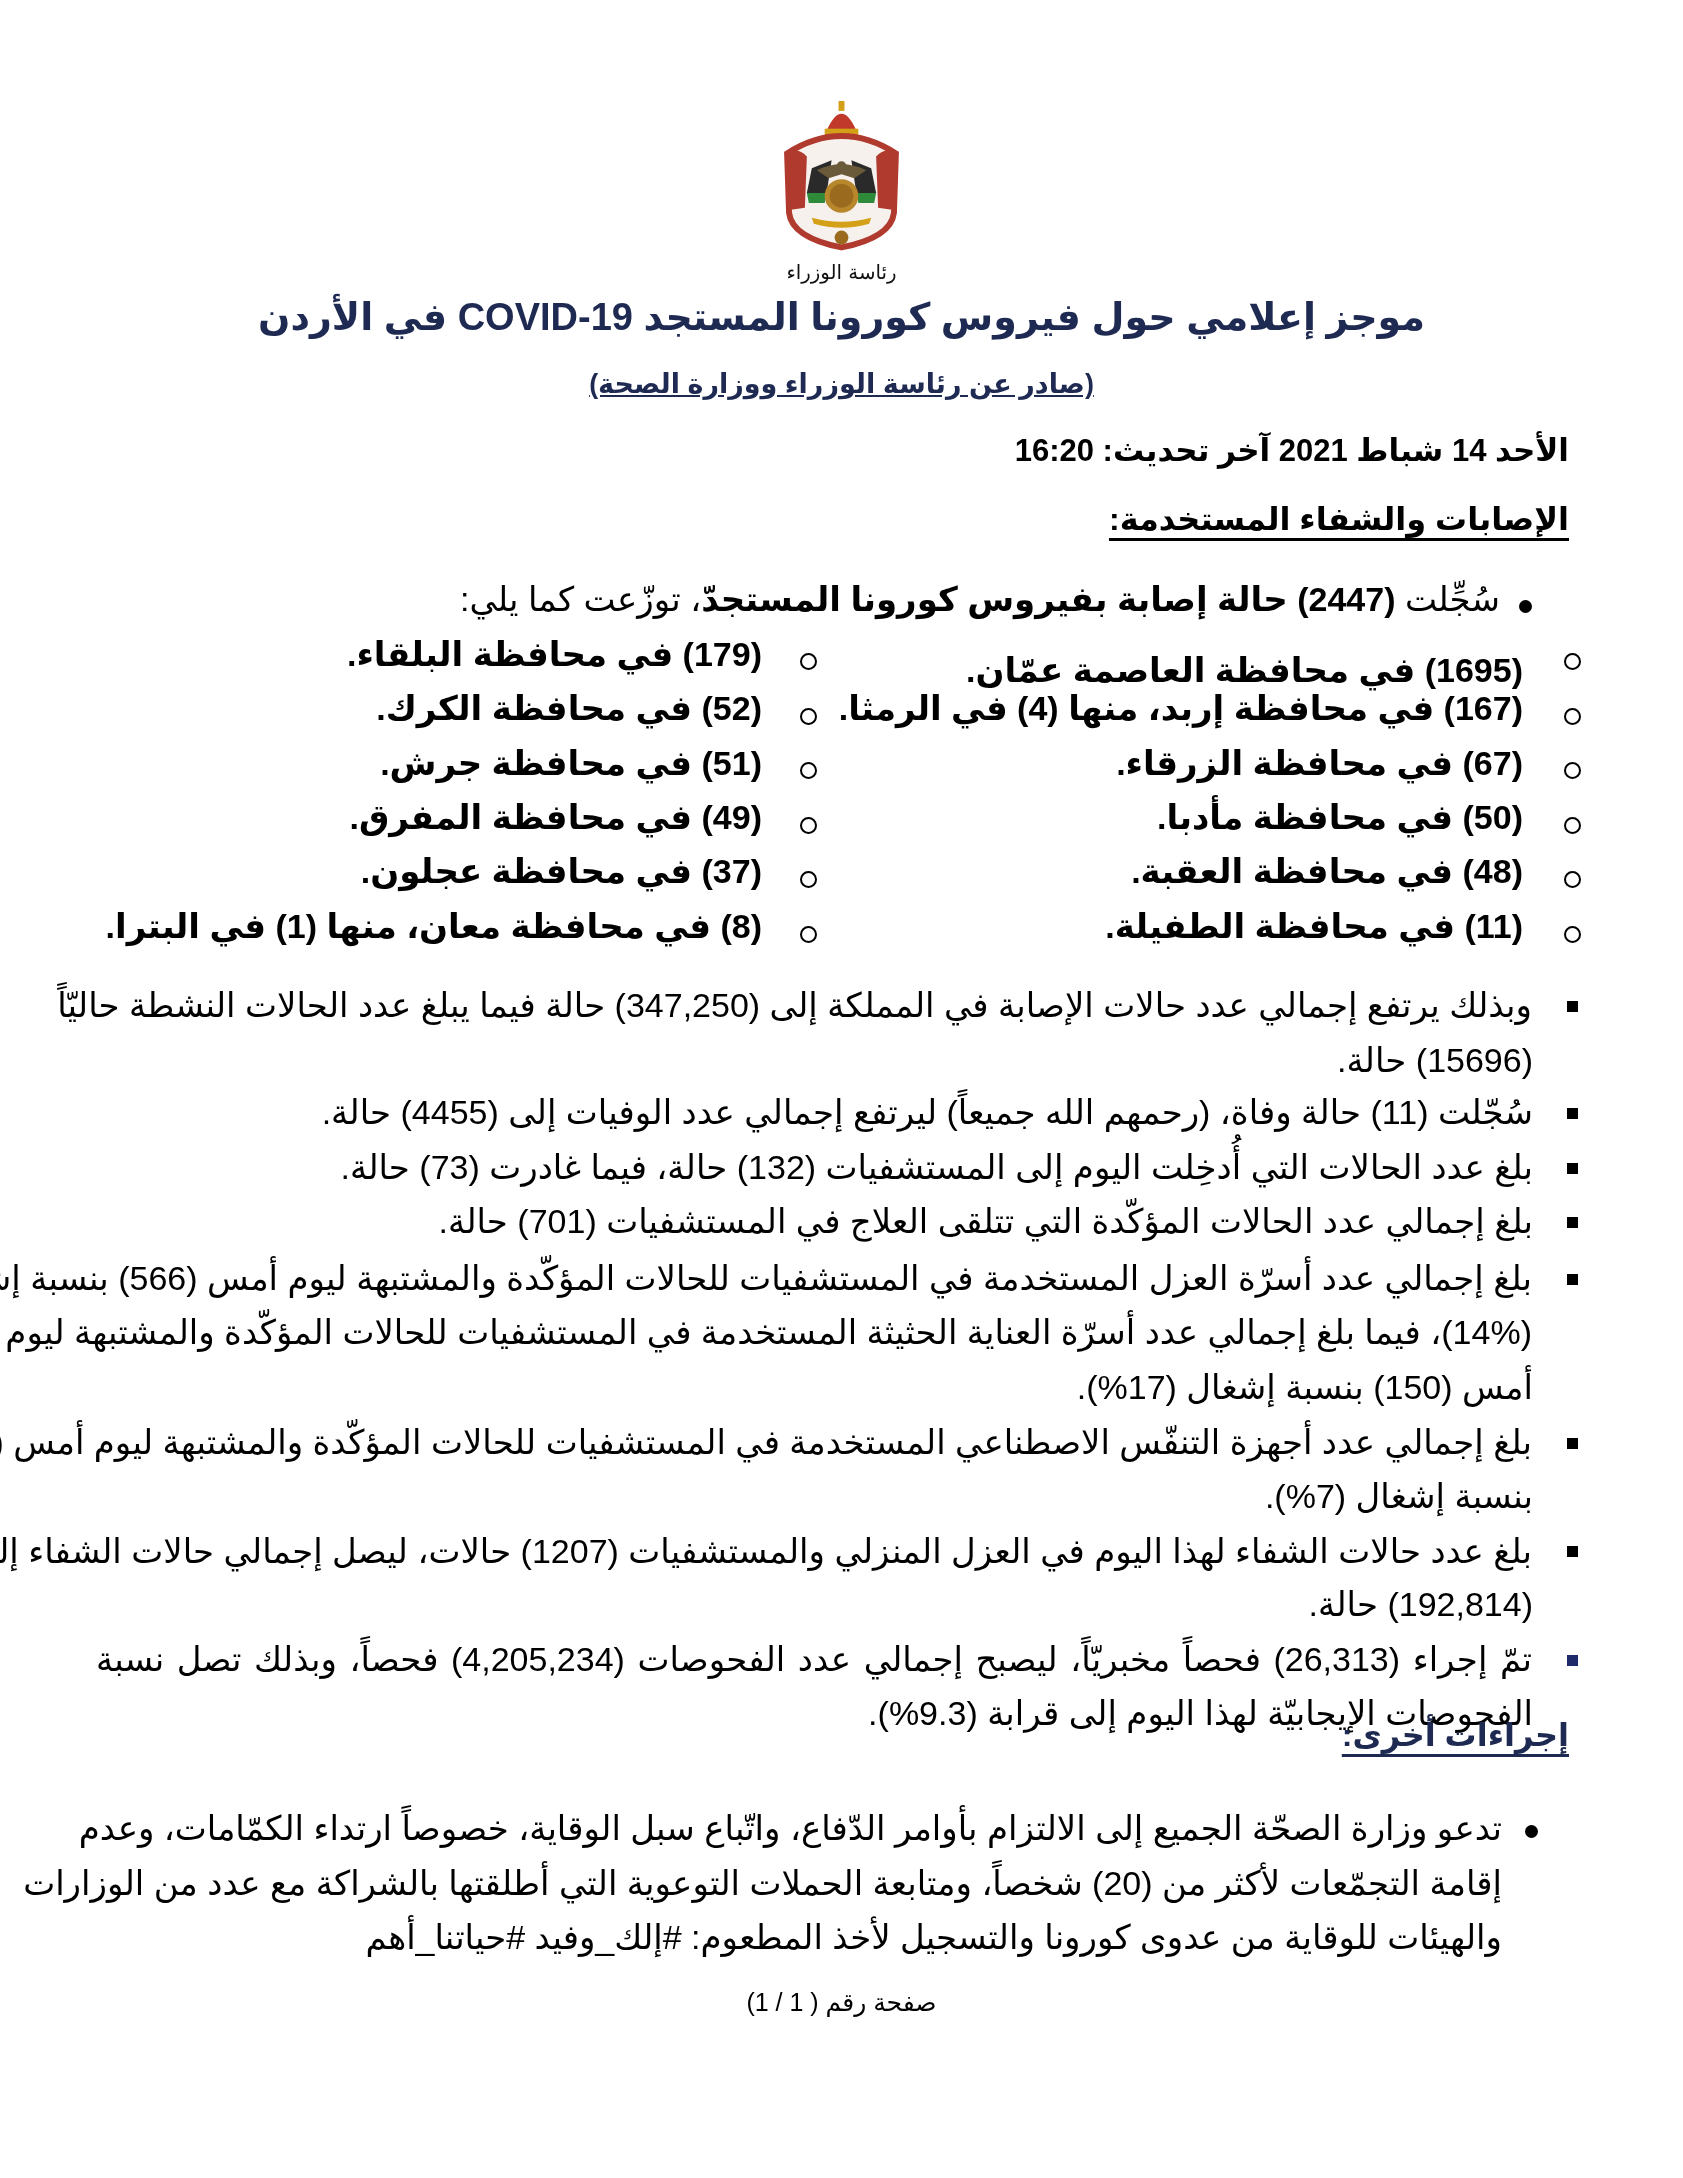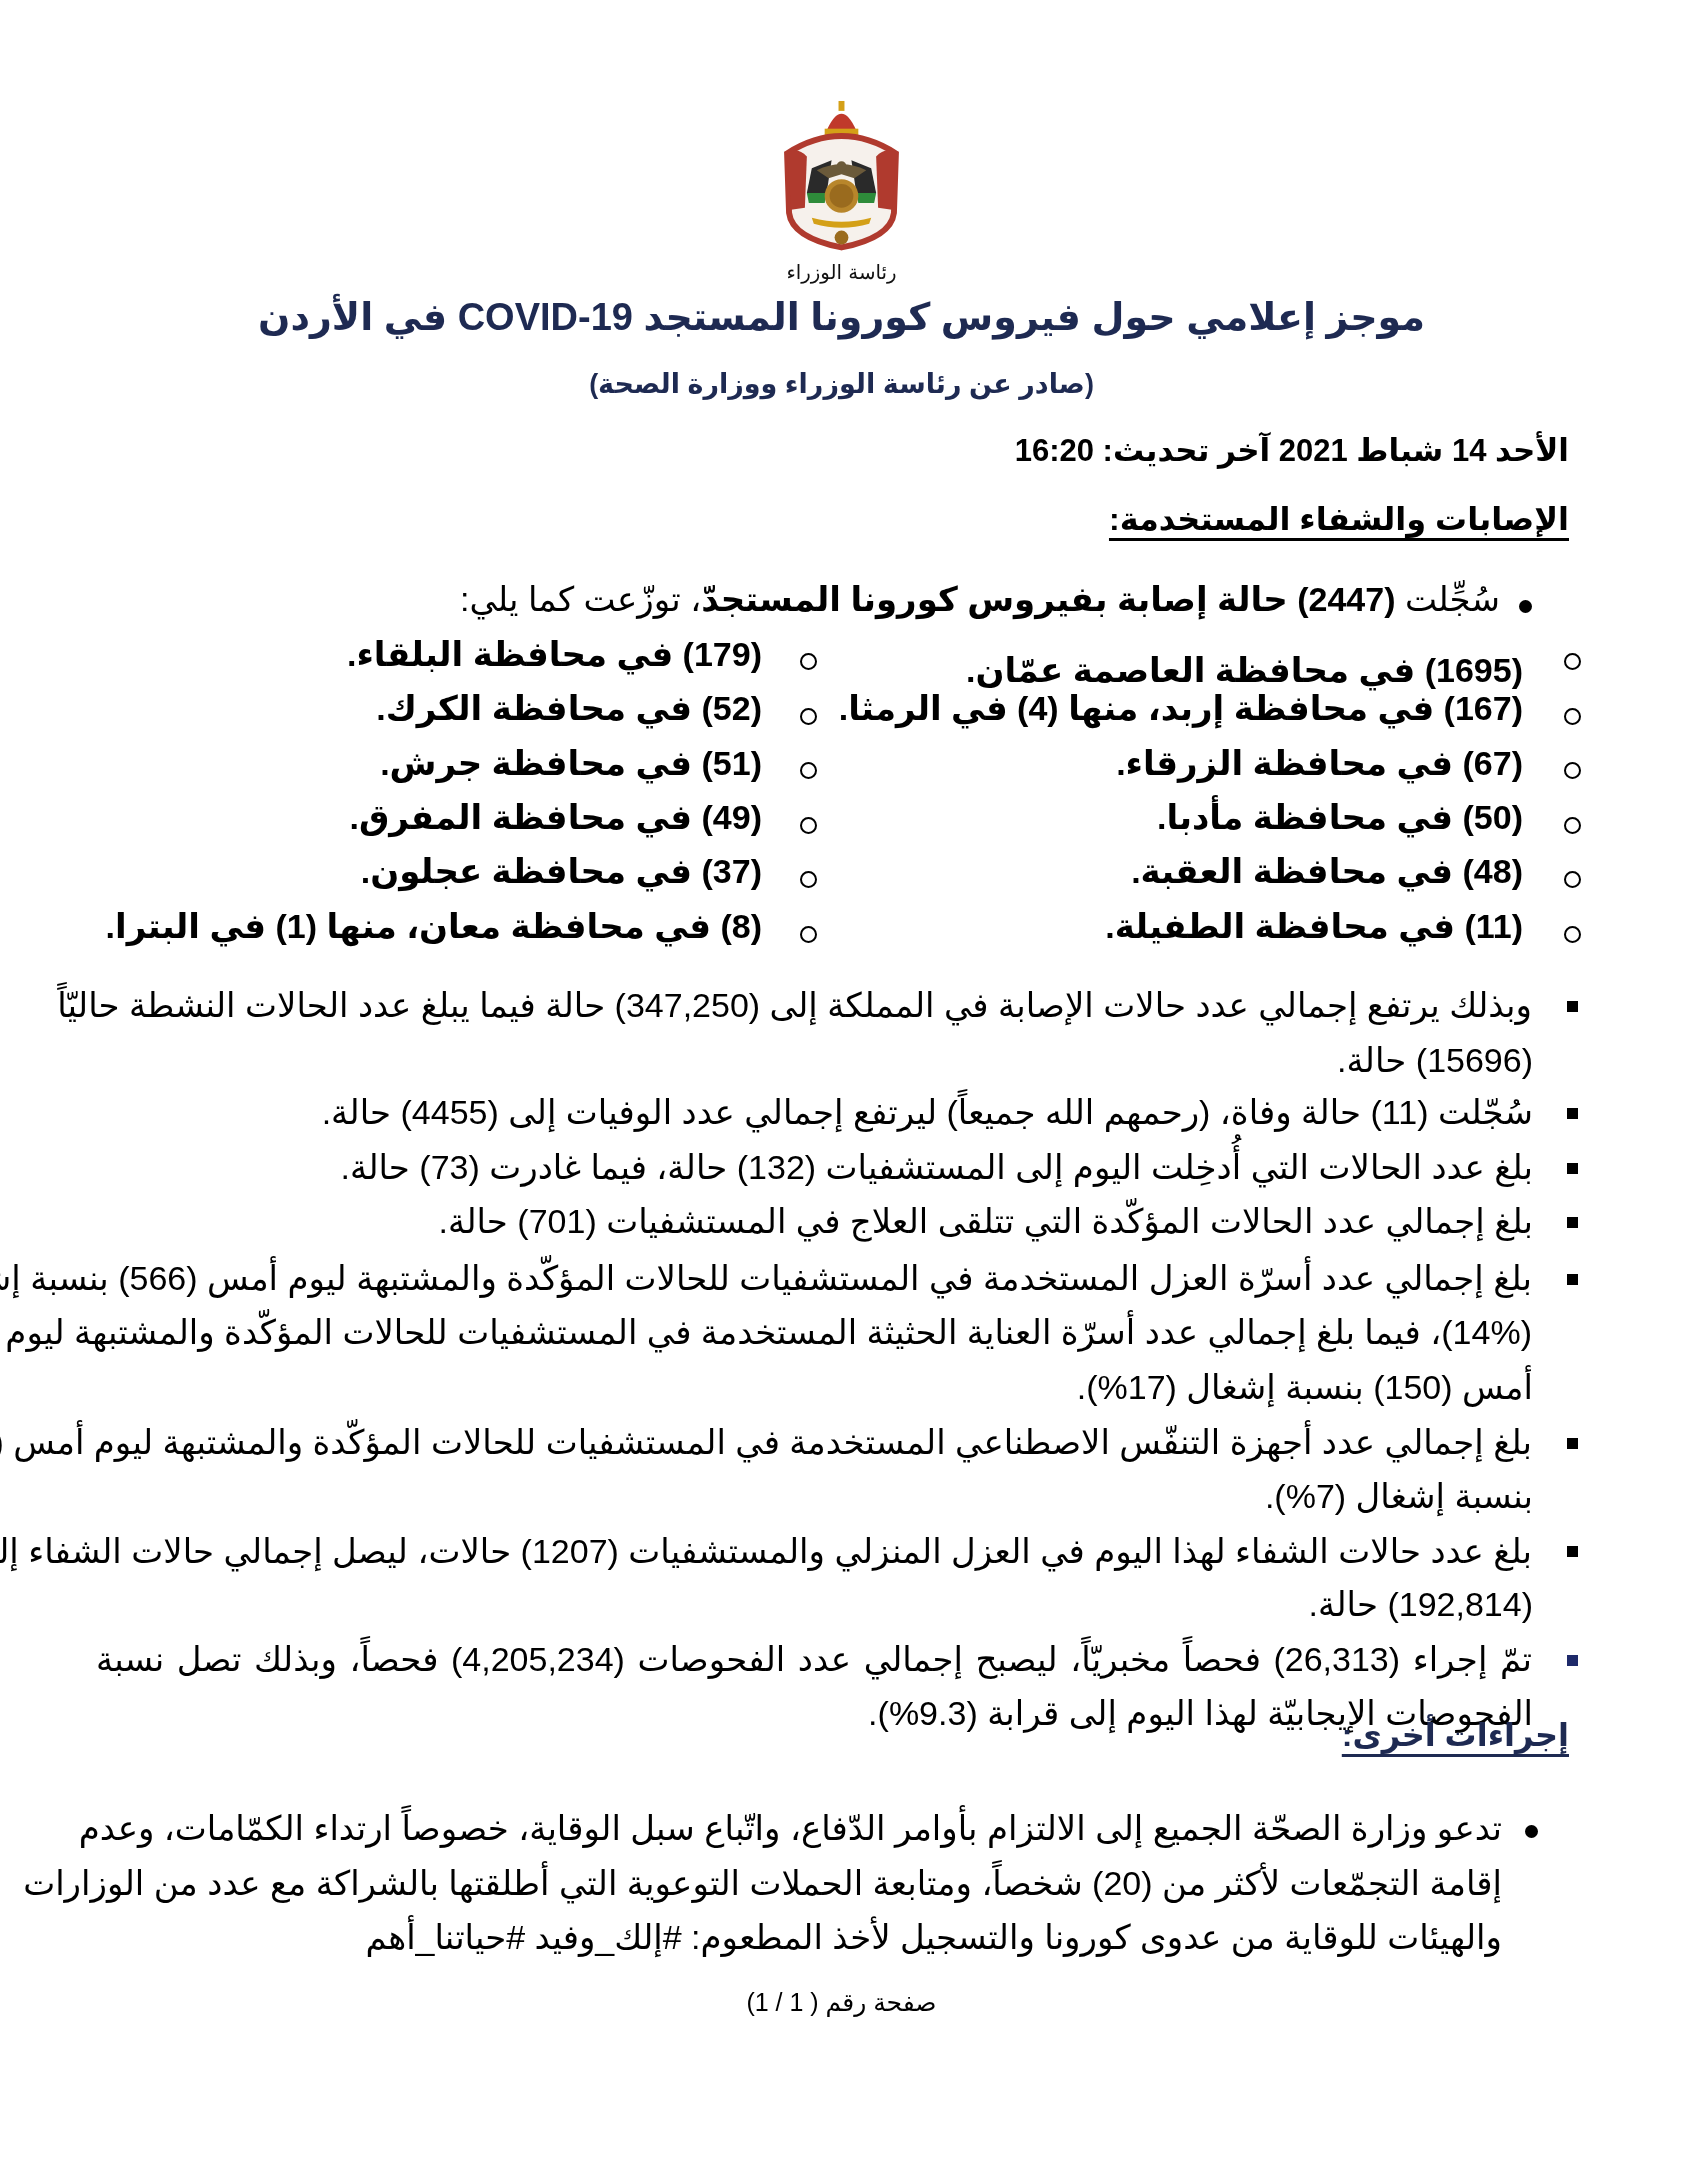--- a/index.html
+++ b/index.html
@@ -7,21 +7,21 @@
          font-family:"Liberation Sans","DejaVu Sans",sans-serif; color:#000; }
   .abs { position:absolute; }
   .rtl { direction:rtl; unicode-bidi:embed; }
   .b { font-weight:bold; }
   .navy { color:#1e2a52; }
 
   
   #logo { left:777px; top:99px; width:129px; height:188px; }
 
   #title { left:198px; width:1287px; top:295px; text-align:center; font-size:38px; font-weight:bold; }
-  #subtitle { left:198px; width:1287px; top:368px; text-align:center; font-size:27px; font-weight:bold; }
+  #subtitle { left:198px; width:1287px; top:368px; text-align:center; font-size:27px; font-weight:bold;text-decoration:underline; }
   #dateline { right:114px; top:432px; font-size:31px; font-weight:bold; white-space:nowrap; }
   .sec-head { font-size:32px; font-weight:bold; text-decoration:underline; text-decoration-thickness:3px; text-underline-offset:8px; white-space:nowrap; }
   #sec1 { right:114px; top:500px; }
   #sec2 { right:114px; top:1716px; }
 
   .line { font-size:34px; white-space:nowrap; }
   .para-line { font-size:34px; white-space:nowrap; text-align:justify; text-align-last:justify; }
 
   
   .dot { width:13px; height:13px; border-radius:50%; background:#000; }

